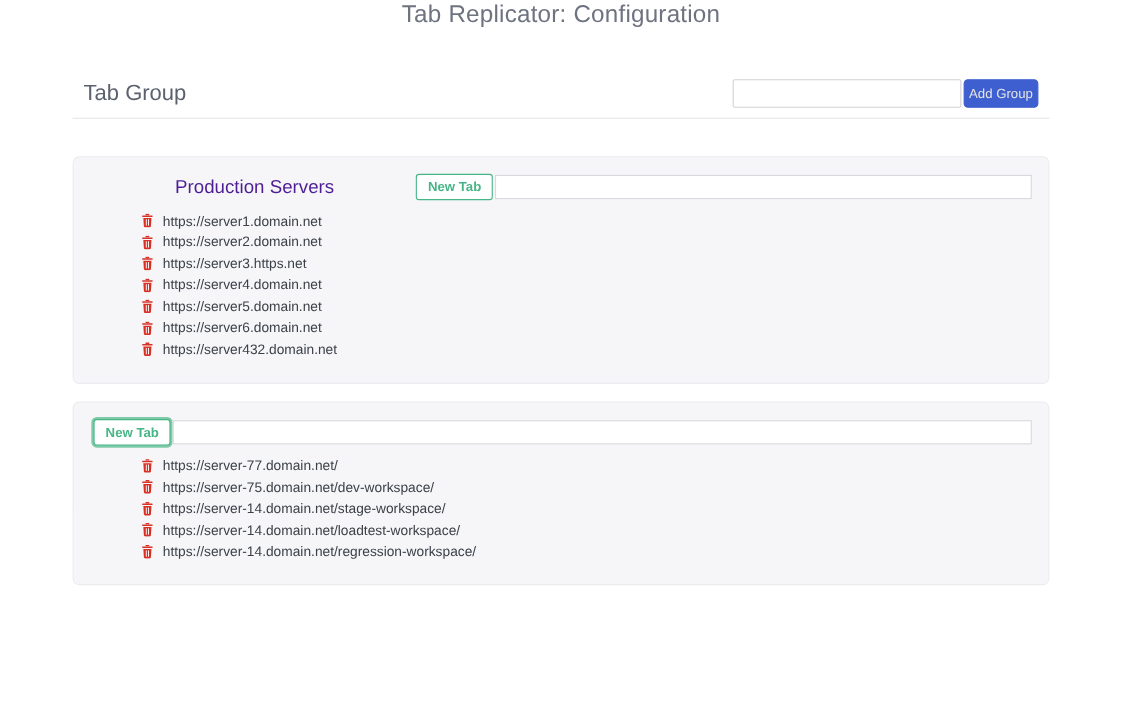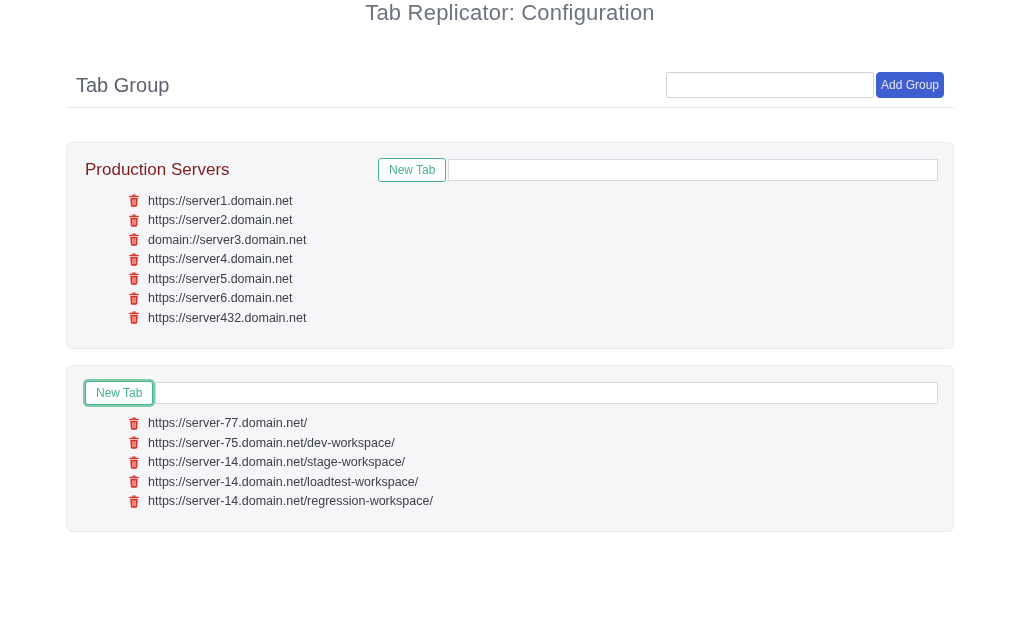--- a/index.html
+++ b/index.html
@@ -71,32 +71,33 @@
   }
   .card-header {
     display: flex;
     align-items: center;
   }
   .card-title {
     width: 293px;
     flex: none;
     font-size: 17px;
     font-weight: 400;
-    color: #7f1d1d;
+    color: #4c1d95;
+    text-align: center;
   }
   .new-tab-btn {
     flex: none;
     height: 24px;
     padding: 0 10px;
     background: #ffffff;
     border: 1px solid var(--green);
     border-radius: 3px;
     color: var(--green);
     font-size: 12px;
-    font-weight: 400;
+    font-weight: 700;
     font-family: "Liberation Sans", sans-serif;
     cursor: pointer;
     white-space: nowrap;
   }
   .new-tab-btn.focused {
     box-shadow: 0 0 0 2px #7fcaa8;
   }
   .new-tab-input {
     flex: 1;
     margin-left: 2px;
@@ -198,21 +199,21 @@
           <rect x="8.6" y="0.8" width="6.8" height="2.6" rx="0.6"></rect>
           <rect x="2.6" y="3.6" width="18.8" height="2.8" rx="0.6"></rect>
           <path d="M4.6 8.2h14.8l-1 15a2.3 2.3 0 0 1-2.3 2.1H7.9a2.3 2.3 0 0 1-2.3-2.1l-1-15z"></path>
         </g>
         <g fill="#ffffff">
           <rect x="9.1" y="10.6" width="1.7" height="11.6"></rect>
           <rect x="13.2" y="10.6" width="1.7" height="11.6"></rect>
         </g>
       </svg>
     </button>
-    <span class="tab-url">domain://server3.domain.net</span>
+    <span class="tab-url">https://server3.https.net</span>
   </li>
 
   <li class="tab-row">
     <button class="delete-btn">
       <svg width="12" height="13" viewBox="0 0 24 26">
         <g fill="#d93025">
           <rect x="8.6" y="0.8" width="6.8" height="2.6" rx="0.6"></rect>
           <rect x="2.6" y="3.6" width="18.8" height="2.8" rx="0.6"></rect>
           <path d="M4.6 8.2h14.8l-1 15a2.3 2.3 0 0 1-2.3 2.1H7.9a2.3 2.3 0 0 1-2.3-2.1l-1-15z"></path>
         </g>

